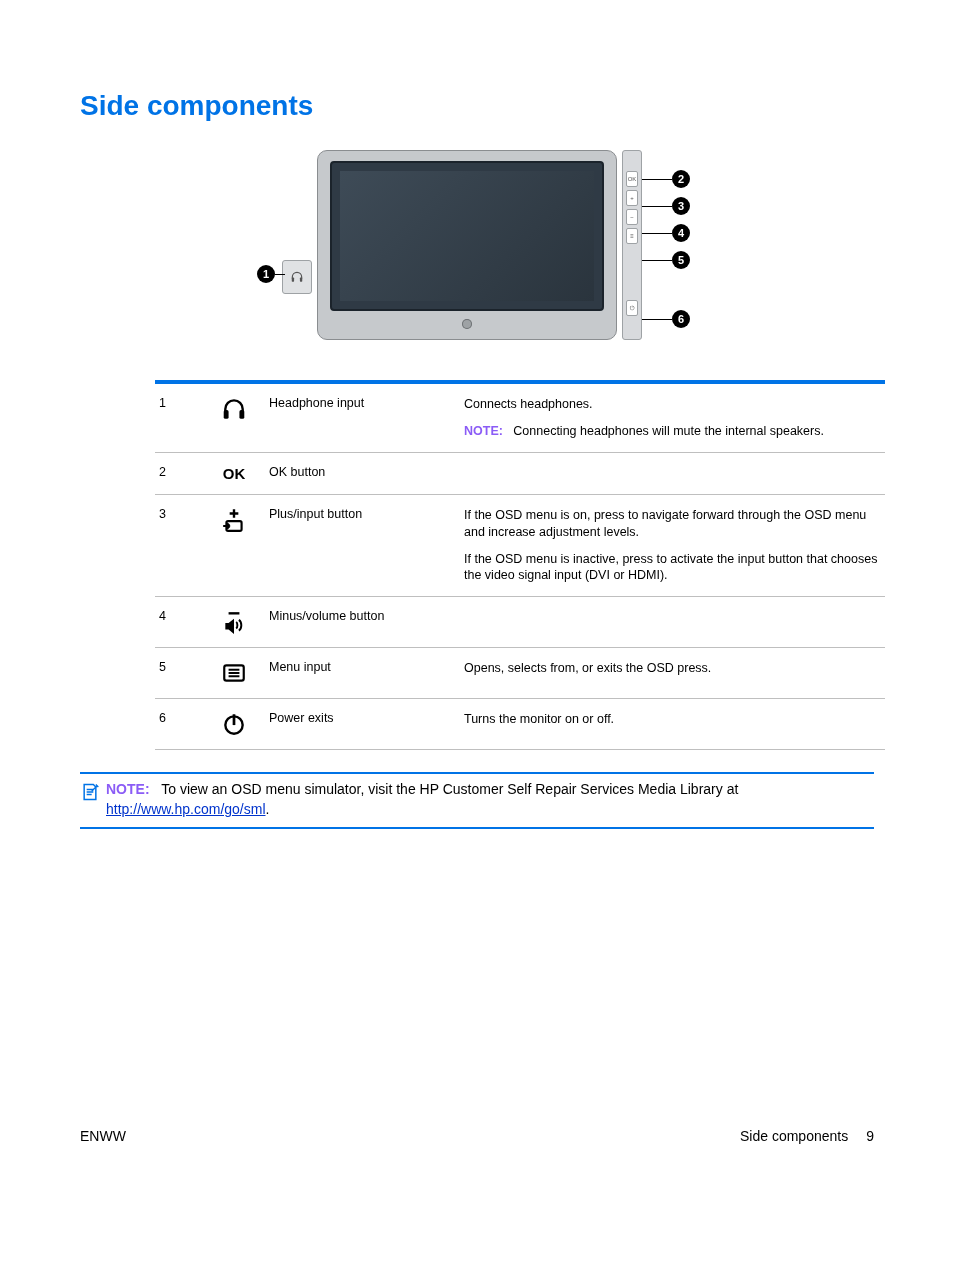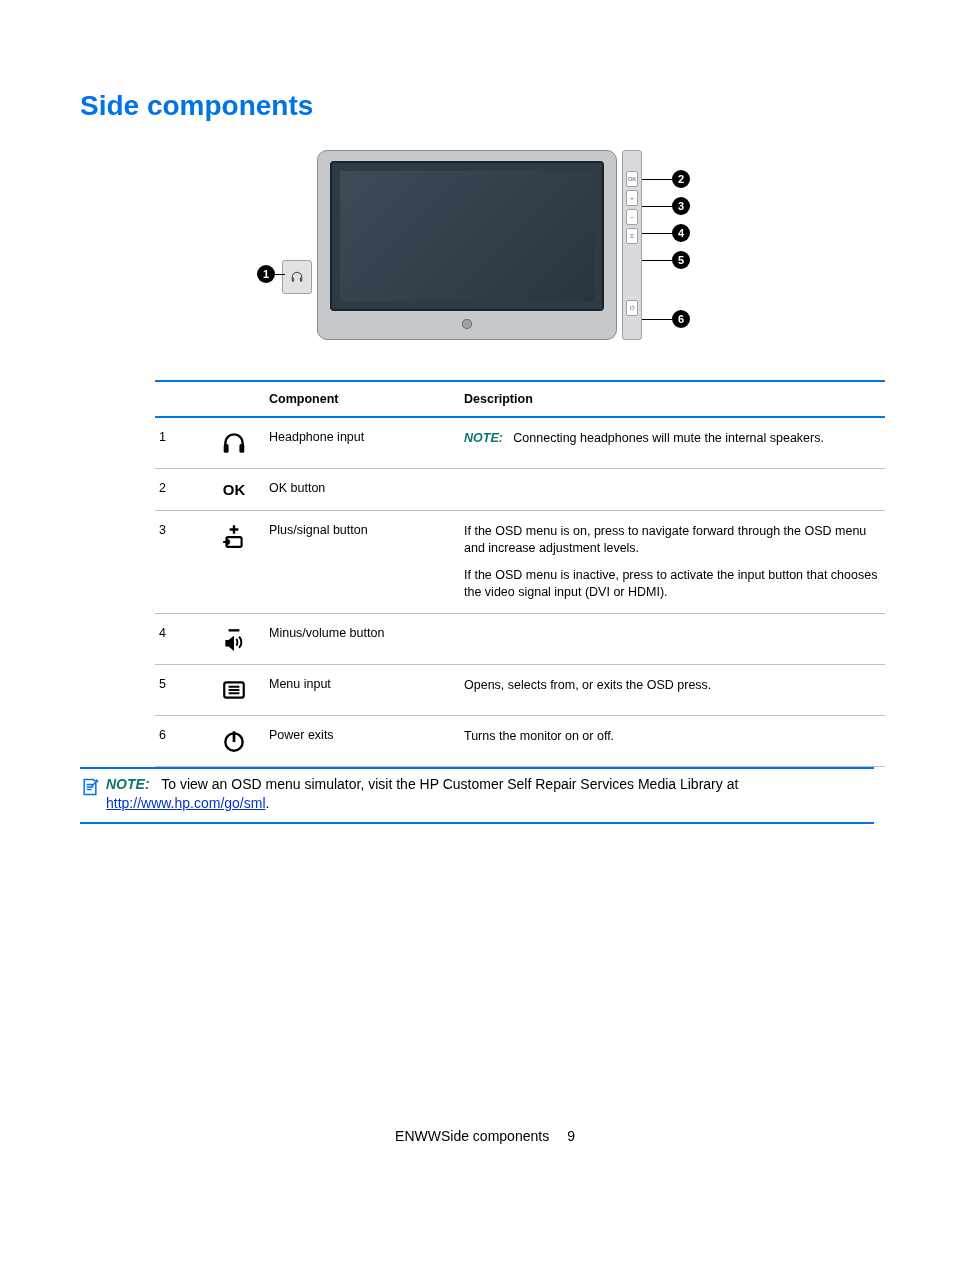--- a/index.html
+++ b/index.html
@@ -65,33 +65,33 @@
   .hr-blue { height:2px; background:#0073e6; }
   .hr-thin { height:1px; background:#bfbfbf; }
   .thead { display:flex; padding:10px 4px; font-weight:bold; }
   .col-num  { width:40px; flex:none; }
   .col-icon { width:70px; flex:none; display:flex; align-items:center; justify-content:center; }
   .col-name { width:195px; flex:none; }
   .col-desc { flex:1; }
   .trow { display:flex; padding:12px 4px; align-items:flex-start; }
   .trow .para { margin-bottom:10px; line-height:1.35; }
   .trow .para:last-child { margin-bottom:0; }
-  .note-label { color:#0f766e; font-weight:bold;font-style:italic; }
+  .note-label { color:#8b5cf6; font-weight:bold; }
 
   .icon-svg { width:26px; height:26px; }
   .ok-text { font-weight:bold; font-size:15px; font-family: Arial; }
 
   
-  .note-box { border-top:2px solid #0073e6; border-bottom:2px solid #0073e6; padding:6px 0 8px 0; font-size:14px; line-height:1.4; display:flex; }
+  .note-box { margin-top:22px; border-top:2px solid #0073e6; border-bottom:2px solid #0073e6; padding:6px 0 8px 0; font-size:14px; line-height:1.4; display:flex; }
   .note-icon { width:26px; flex:none; color:#0073e6; padding-top:2px; }
   .note-body { flex:1; }
   .note-link { color:#0033cc; text-decoration: underline; }
 
   
-  .footer { position:absolute; left:96px; right:80px; bottom:60px; display:flex; justify-content:center; font-size:14px; }
+  .footer { position:absolute; left:80px; right:80px; bottom:60px; display:flex; justify-content:space-between; font-size:14px; }
   .footer .right { display:flex; gap:18px; align-items:baseline; }
 </style>
 </head>
 <body>
 
 <div class="page">
   <h1 class="heading">Side components</h1>
 
   <div class="diagram-wrap">
     <div class="diagram">
@@ -127,39 +127,34 @@
       <div class="callout-line-h c4l"></div>
       <div class="callout c5">5</div>
       <div class="callout-line-h c5l"></div>
       <div class="callout c6">6</div>
       <div class="callout-line-h c6l"></div>
     </div>
   </div>
 
   <div class="tbl">
     <div class="hr-blue"></div>
-    <div class="thead">
-      <div class="col-num"></div>
-      <div class="col-icon"></div>
-      <div class="col-name">Component</div>
-      <div class="col-desc">Description</div>
-    </div>
     <div class="hr-blue"></div>
 
     <div class="trow">
       <div class="col-num">1</div>
       <div class="col-icon">
         <svg class="icon-svg" viewBox="0 0 24 24">
           <path fill="none" stroke="#000" stroke-width="2.2" d="M4 14v-2a8 8 0 0 1 16 0v2"></path>
           <rect x="2.5" y="13" width="4.5" height="8" rx="1.5" fill="#000"></rect>
           <rect x="17" y="13" width="4.5" height="8" rx="1.5" fill="#000"></rect>
         </svg>
       </div>
       <div class="col-name">Headphone input</div>
       <div class="col-desc">
+        <div class="para">Connects headphones.</div>
         <div class="para">
           <span class="note-label">NOTE:</span>
           &nbsp;&nbsp;<span>Connecting headphones will mute the internal speakers.</span>
         </div>
       </div>
     </div>
     <div class="hr-thin"></div>
 
     <div class="trow">
       <div class="col-num">2</div>
@@ -172,21 +167,21 @@
 
     <div class="trow">
       <div class="col-num">3</div>
       <div class="col-icon">
         <svg class="icon-svg" viewBox="0 0 24 24">
           <path stroke="#000" stroke-width="2.2" d="M12 2v8M8 6h8"></path>
           <rect x="5" y="13" width="14" height="9" rx="1.5" fill="none" stroke="#000" stroke-width="2"></rect>
           <path stroke="#000" stroke-width="2" d="M2 17.5h6M8 17.5l-2.5-2.5M8 17.5l-2.5 2.5"></path>
         </svg>
       </div>
-      <div class="col-name">Plus/signal button</div>
+      <div class="col-name">Plus/input button</div>
       <div class="col-desc">
         <div class="para">If the OSD menu is on, press to navigate forward through the OSD menu and increase adjustment levels.</div>
         <div class="para">If the OSD menu is inactive, press to activate the input button that chooses the video signal input (DVI or HDMI).</div>
       </div>
     </div>
     <div class="hr-thin"></div>
 
     <div class="trow">
       <div class="col-num">4</div>
       <div class="col-icon">

